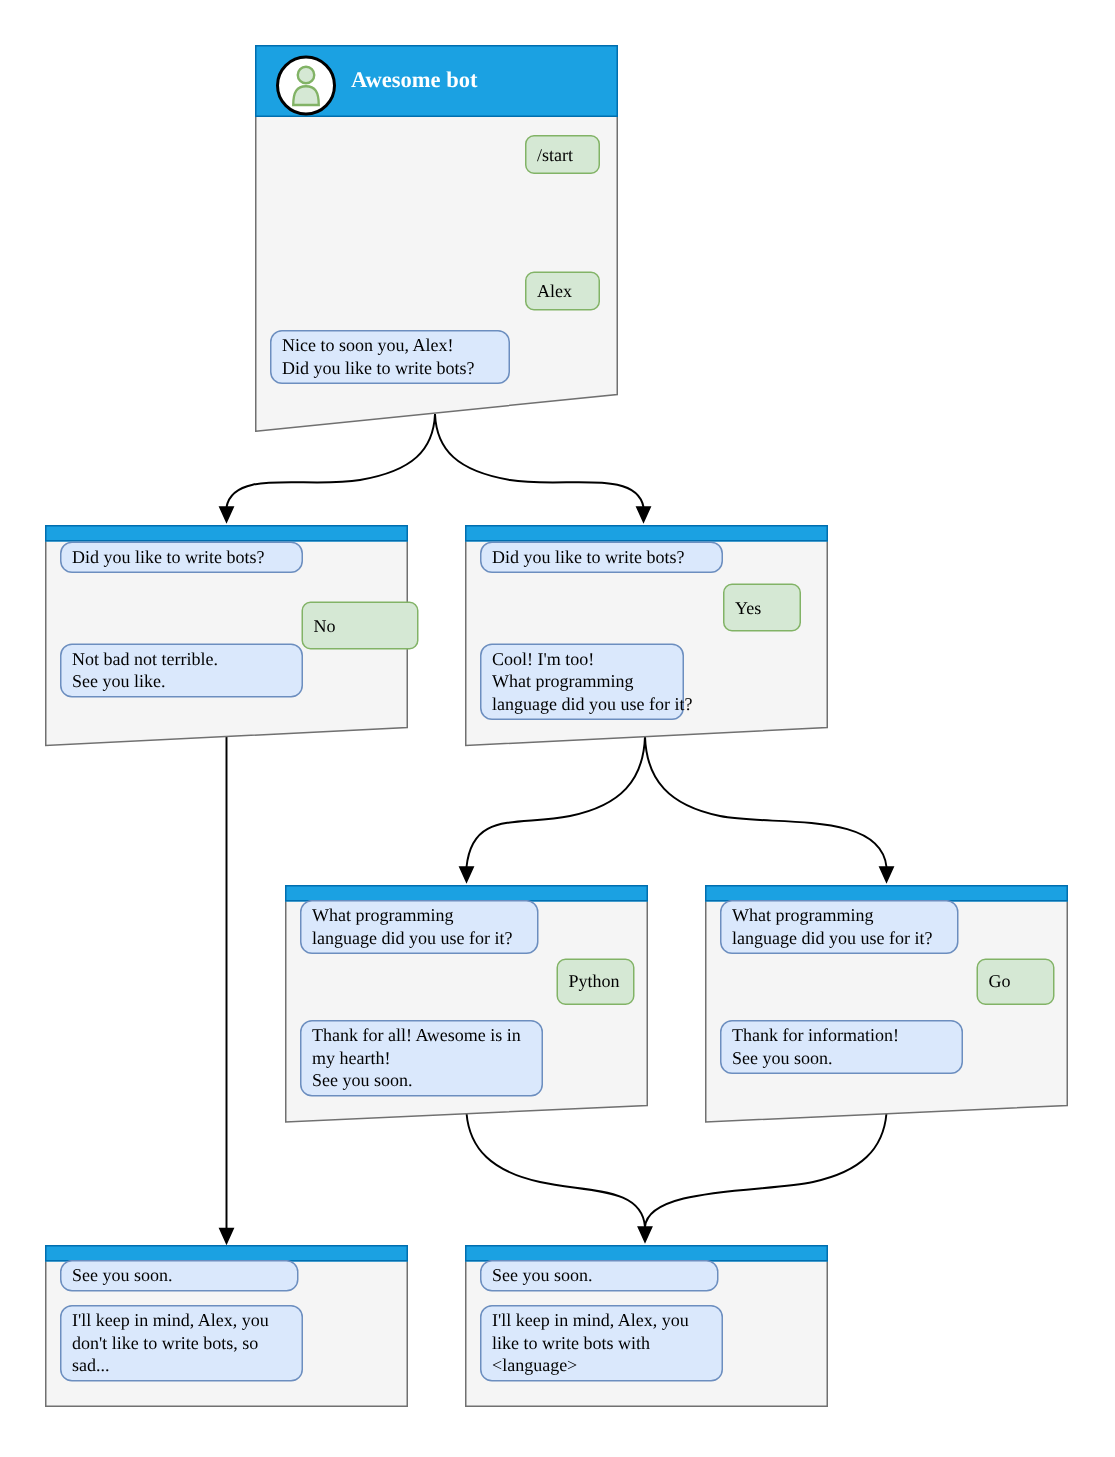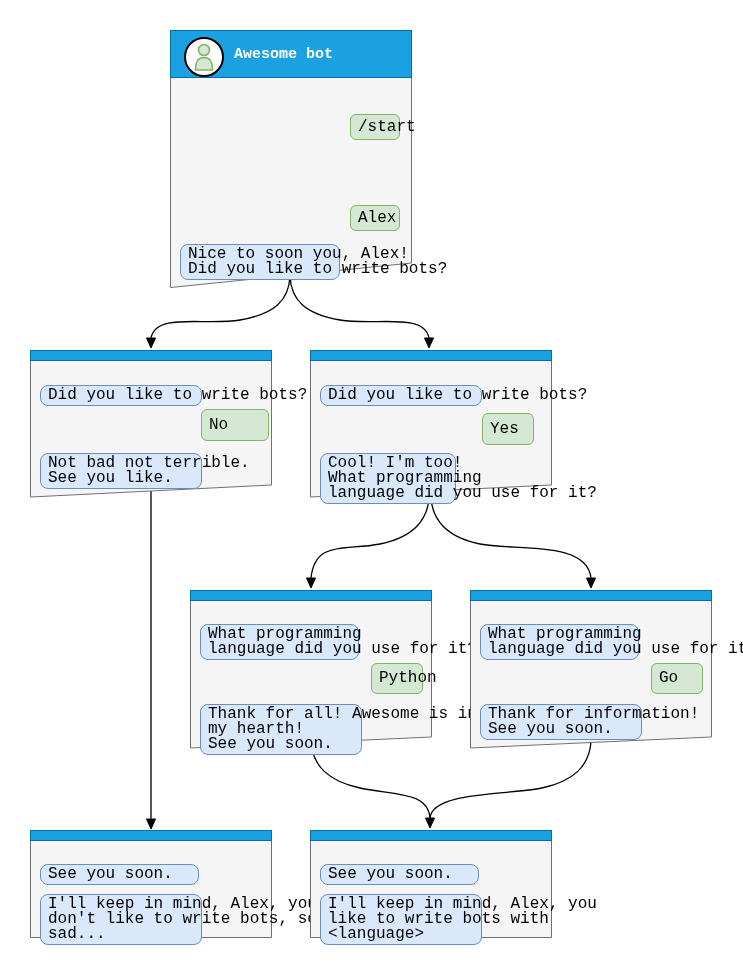--- a/index.html
+++ b/index.html
@@ -1,21 +1,21 @@
 <!DOCTYPE html>
 <html style="--header-blue: #1ba1e2; --header-border: #006eaf; --window-fill: #f5f5f5; --window-border: #707070; --bot-bubble-fill: #dae8fc; --bot-bubble-border: #6c8ebf; --user-bubble-fill: #d5e8d4; --user-bubble-border: #82b366; --connector: #000000; --avatar-fill: #d5e8d4; --avatar-stroke: #82b366;"><head>
 <meta charset="utf-8">
 <style>
   * { margin: 0; padding: 0; }
   html, body { background: #ffffff; }
   .canvas {
     position: relative;
     width: 743px;
     height: 971px;
-    font-family: Liberation Mono, monospace;
+    font-family: Liberation Serif, serif;
     color: #000;
     overflow: hidden;
   }
   .connectors {
     position: absolute;
     left: 0; top: 0;
     pointer-events: none;
   }
   .connectors path {
     fill: none;
@@ -51,26 +51,25 @@
     position: absolute;
     left: 63px; top: 15px;
     font-size: 15px;
     font-weight: bold;
     color: #ffffff;
     white-space: pre;
   }
   .bubble {
     position: absolute;
     box-sizing: border-box;
-    font-size: 16px;
+    font-size: 12px;
     line-height: 15px;
     white-space: pre;
     border-radius: 8px;
     padding: 2px 7px;
-    margin-top: 24px;
   }
   .bubble.bot {
     background: var(--bot-bubble-fill, #dae8fc);
     border: 1px solid var(--bot-bubble-border, #6c8ebf);
   }
   .bubble.user {
     background: var(--user-bubble-fill, #d5e8d4);
     border: 1px solid var(--user-bubble-border, #82b366);
     border-radius: 6px;
     display: flex;
@@ -131,21 +130,21 @@
     <div class="bubble bot" style="left:10px;top:190px;width:160px">Nice to soon you, Alex!
 Did you like to write bots?</div>
   </div>
 
   <div class="window" style="left:30px;top:350px;width:242px;height:148px">
     <svg class="body-shape" width="242" height="148">
       <polygon points="0.5,0.5 241.5,0.5 241.5,135 0.5,147" fill="#f5f5f5" stroke="#707070" stroke-width="1"></polygon>
     </svg>
     <div class="win-header thin"></div>
     <div class="bubble bot" style="left:10px;top:11px;width:162px">Did you like to write bots?</div>
-    <div class="bubble user" style="left:171px;top:35px;width:68px;height:32px">No</div>
+    <div class="bubble user" style="left:171px;top:51px;width:78px;height:32px">No</div>
     <div class="bubble bot" style="left:10px;top:79px;width:162px">Not bad not terrible.
 See you like.</div>
   </div>
 
   <div class="window" style="left:310px;top:350px;width:242px;height:148px">
     <svg class="body-shape" width="242" height="148">
       <polygon points="0.5,0.5 241.5,0.5 241.5,135 0.5,147" fill="#f5f5f5" stroke="#707070" stroke-width="1"></polygon>
     </svg>
     <div class="win-header thin"></div>
     <div class="bubble bot" style="left:10px;top:11px;width:162px">Did you like to write bots?</div>

